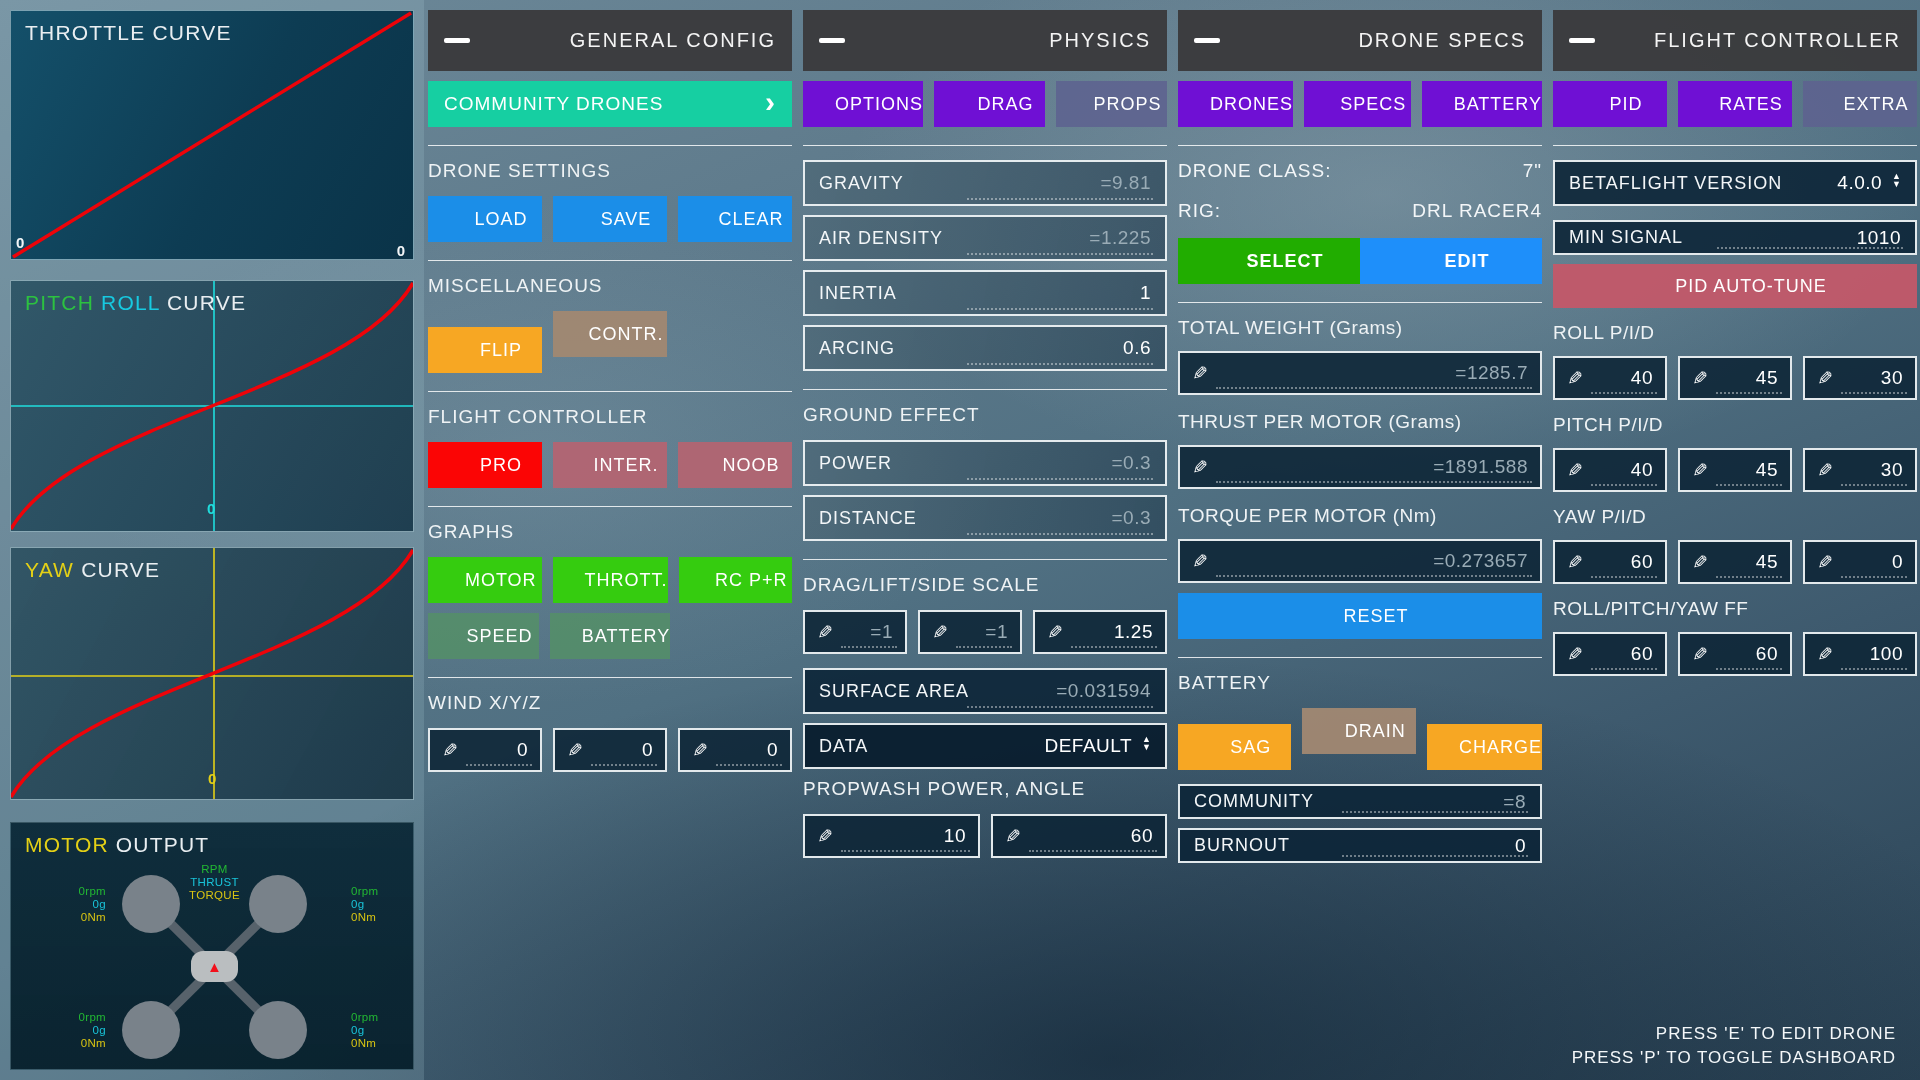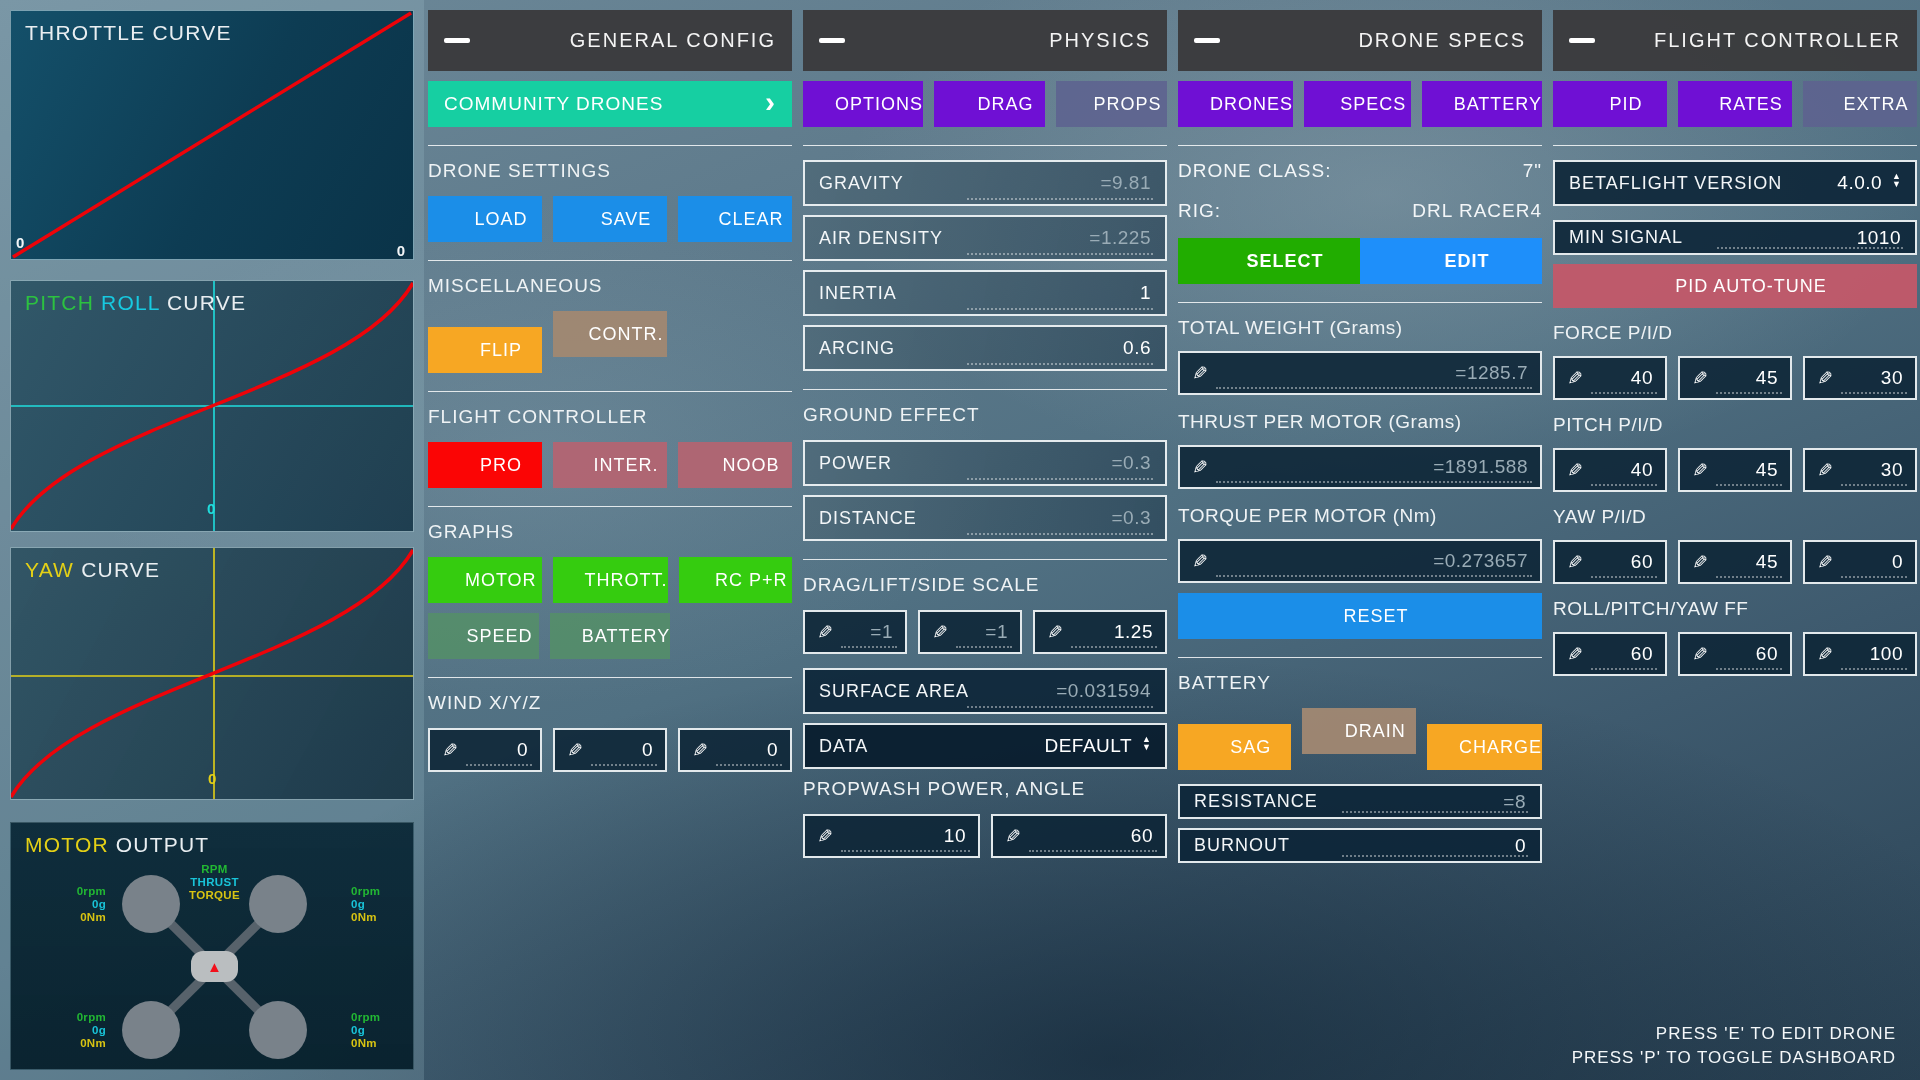--- a/index.html
+++ b/index.html
@@ -19,21 +19,21 @@
   #p-pitch{top:280px;height:252px;background:linear-gradient(118deg,rgba(40,80,98,0.88),rgba(20,52,70,0.88));}
   #p-yaw{top:547px;height:253px;background:linear-gradient(118deg,rgba(42,78,94,0.88),rgba(22,50,66,0.9));}
   #p-motor{top:822px;height:248px;background:linear-gradient(180deg,rgba(10,40,55,0.94),rgba(7,32,44,0.96));
     border-color:rgba(140,180,195,0.35);}
   .curve-svg{position:absolute;inset:0;}
   .gtitle{position:absolute;left:14px;top:10px;font-size:21px;letter-spacing:1.2px;color:#e9eef1;}
   .gtitle .w{color:#e9eef1;} .gtitle .grn{color:#2cc240;} .gtitle .cyn{color:#17c9e0;}
   .gtitle .ylw{color:#e4d016;}
   .axis0{position:absolute;font-size:15px;font-weight:bold;}
   .az-white{color:#f2f5f7;} .az-cyan{color:#20dede;} .az-yellow{color:#e4d016;}
-  .mlabel{position:absolute;font-size:11.5px;font-weight:bold;line-height:13px;letter-spacing:.3px;}
+  .mlabel{position:absolute;font-size:11.5px;font-weight:normal;line-height:13px;letter-spacing:.3px;}
   .mlabel .r{color:#22b833;display:block;} .mlabel .t{color:#19c3d8;display:block;}
   .mlabel .q{color:#d8c412;display:block;}
   #motor-legend{position:absolute;left:150px;top:40px;width:107px;text-align:center;}
   #motor-hub{position:absolute;left:180px;top:128px;width:47px;height:31px;border-radius:12px;
     background:#babec0;display:flex;align-items:center;justify-content:center;}
   #motor-hub .tri{color:#f2101b;font-size:15px;line-height:15px;}
   
   .col{position:absolute;top:10px;width:364px;}
   #col-general{left:428px;} #col-physics{left:803px;} #col-specs{left:1178px;} #col-fc{left:1553px;}
   .hdr{height:61px;background:rgba(58,58,60,0.96);display:flex;align-items:center;
@@ -372,21 +372,21 @@
     </div>
     <div class="btn btn-blue mt10">RESET</div>
     <div class="divider"></div>
     <div class="seclabel">BATTERY</div>
     <div class="row3">
       <div class="btn btn-orange">SAG</div>
       <div class="btn btn-brown">DRAIN</div>
       <div class="btn btn-orange">CHARGE</div>
     </div>
     <div class="field navy h44 mt14">
-      <span class="flab">RESISTANCE</span>
+      <span class="flab">COMMUNITY</span>
       <span class="fval muted">=8</span>
       <span class="dots"></span>
     </div>
     <div class="field navy h44">
       <span class="flab">BURNOUT</span>
       <span class="fval set">0</span>
       <span class="dots"></span>
     </div>
   </div>
 
@@ -410,21 +410,21 @@
           <span>▼</span>
         </span>
       </span>
     </div>
     <div class="field navy h44 mt14">
       <span class="flab">MIN SIGNAL</span>
       <span class="fval set">1010</span>
       <span class="dots"></span>
     </div>
     <div class="btn btn-autotune" style="height:44px;margin-top:5px;">PID AUTO-TUNE</div>
-    <div class="pidlabel">FORCE P/I/D</div>
+    <div class="pidlabel">ROLL P/I/D</div>
     <div class="pidrow">
       <div class="input">
         <span class="pencil">✎</span>
         <span class="fval set">40</span>
         <span class="dots"></span>
       </div>
       <div class="input">
         <span class="pencil">✎</span>
         <span class="fval set">45</span>
         <span class="dots"></span>

